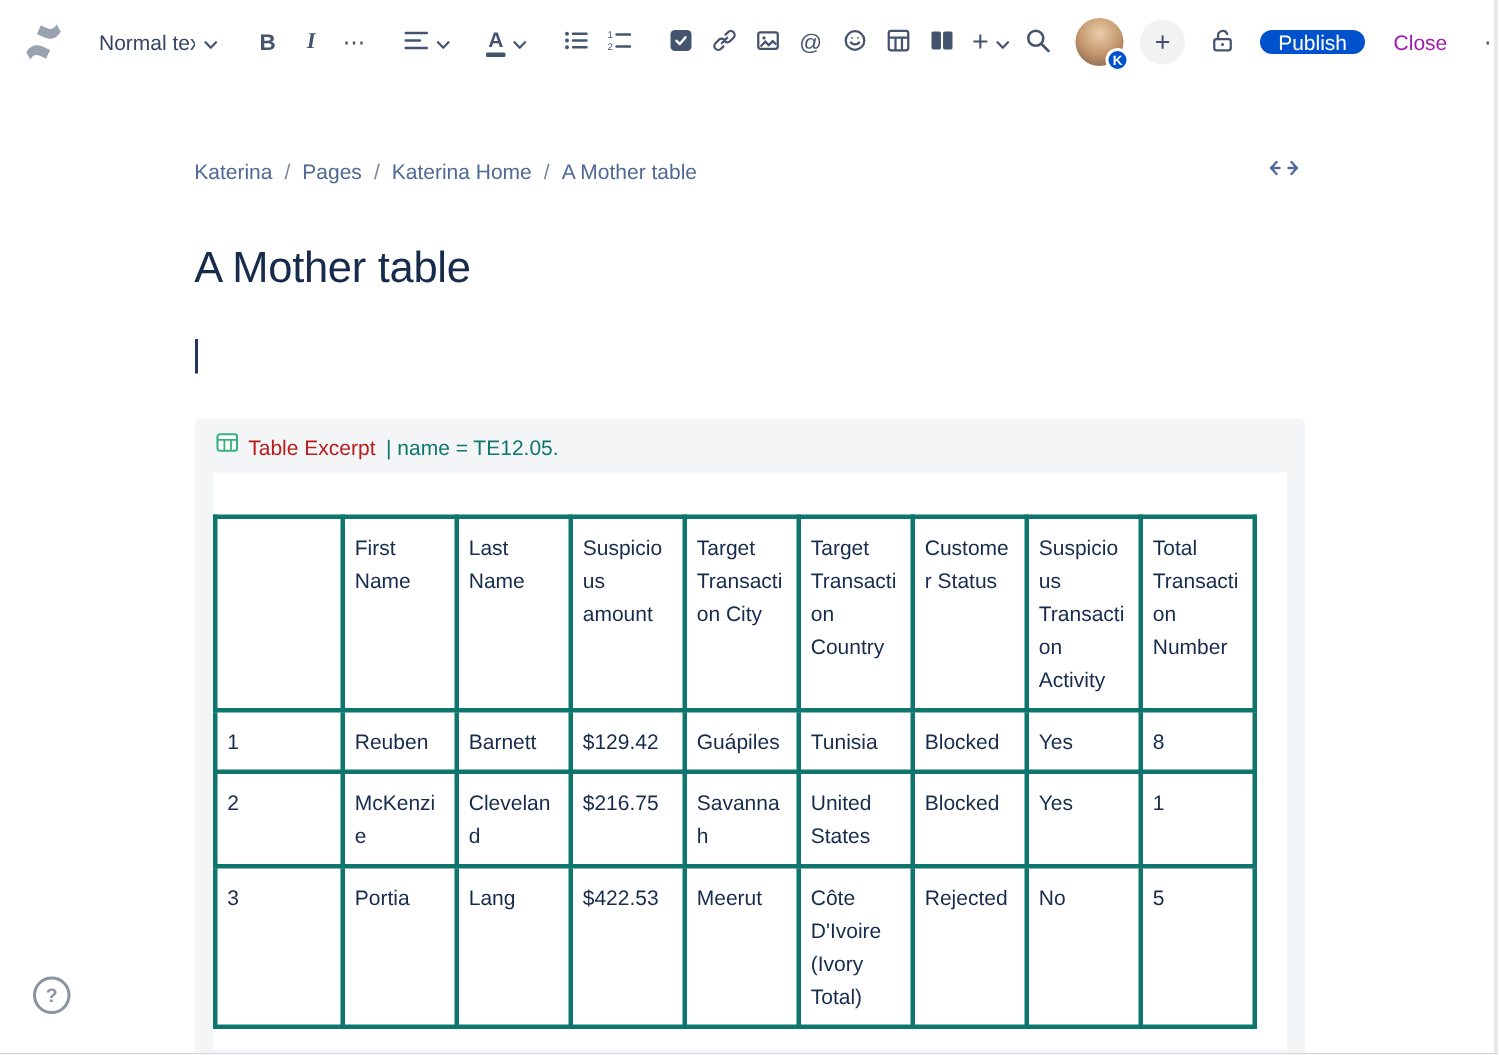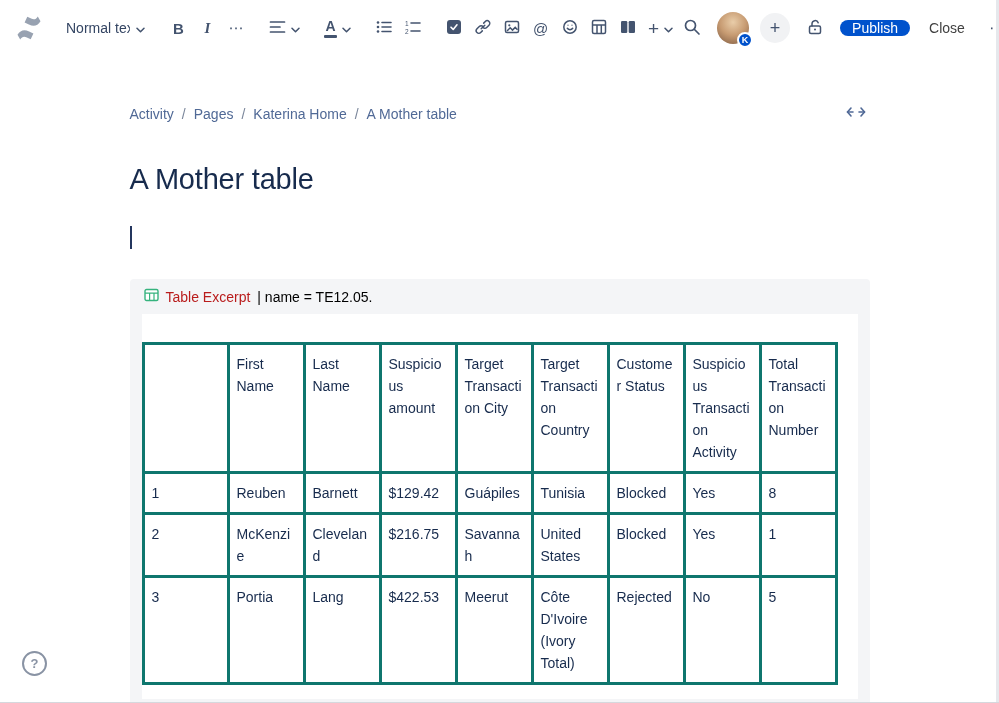--- a/index.html
+++ b/index.html
@@ -23,37 +23,37 @@
   .combo { gap:5px; }
   .colorA { display:flex; flex-direction:column; align-items:center; line-height:1; font-size:14px; font-weight:600; color:#44546F; }
   .color-bar { display:block; width:13px; height:3px; background:#44546F; border-radius:1px; margin-top:2px; }
   .mention-glyph { font-size:15px; font-weight:500; color:#44546F; }
   .plus-glyph { font-size:19px; font-weight:400; color:#44546F; line-height:1; }
   .avatar-wrap { position:relative; width:32px; height:32px; }
   .avatar { width:32px; height:32px; border-radius:50%; background:radial-gradient(circle at 50% 32%, #E9CDA9 0%, #C79B72 48%, #7D5A41 100%); border:none; padding:0; }
   .avatar-badge { position:absolute; right:-4px; bottom:-4px; width:16px; height:16px; border-radius:50%; background:#0052CC; color:#fff; font-size:9px; font-weight:700; display:flex; align-items:center; justify-content:center; border:2px solid #fff; }
   .circle-btn { width:30px; height:30px; border-radius:50%; background:#F1F2F4; color:#42526E; font-size:18px; display:flex; align-items:center; justify-content:center; line-height:1; }
   .publish-btn { height:16px; padding:0 12px; border-radius:12px; background:#0052CC; color:#fff; font-size:14px; font-weight:500; }
-  .close-btn { height:32px; padding:0 8px; color:#404040; font-size:14px; }
+  .close-btn { height:32px; padding:0 8px; color:#a21caf; font-size:14px; }
 
   
   .content { width:740px; margin:0 auto; padding-top:46px; }
   .breadcrumb-row { display:flex; align-items:center; justify-content:space-between; }
   .breadcrumb { display:flex; align-items:center; gap:8px; font-size:14px; }
   .breadcrumb a { color:#506996; text-decoration:none; cursor:pointer; }
   .sep { color:#7A869A; }
   .width-toggle { display:flex; align-items:center; padding:4px; }
   .page-title { margin-top:38px; font-size:29px; font-weight:500; color:#172B4D; letter-spacing:-0.2px; }
   .caret { margin-top:30px; width:2px; height:23px; background:#24365E; }
 
   
   .macro-panel { margin-top:30px; background:#F4F5F7; border-radius:4px; padding:0 12px 12px; }
   .macro-header { display:flex; align-items:center; gap:7px; padding:9px 2px 8px; }
   .macro-title { font-size:14px; color:#b91c1c; }
-  .macro-params { font-size:14px; color:#000000; }
+  .macro-params { font-size:14px; color:#0f766e; }
   .macro-body { background:#fff; padding:28px 0 14px 0; }
 
   
   table { border-collapse:collapse; table-layout:fixed; width:694px; font-size:14px; line-height:22px; color:#172B4D; }
   col.c0 { width:85px; }
   col.c  { width:76px; }
   th, td { border:3px solid #0f766e; padding:8px 7px; text-align:left; vertical-align:top; font-weight:400; overflow-wrap:anywhere; background:#fff; }
 
   
   .help-btn { position:absolute; left:22px; bottom:26px; width:25px; height:25px; border-radius:50%; border:2px solid #8993A4; background:#fff; color:#8993A4; font-size:13px; font-weight:700; display:flex; align-items:center; justify-content:center; }
@@ -196,21 +196,21 @@
       <button class="publish-btn">Publish</button>
       <button class="close-btn">Close</button>
       <button class="tb-btn dots">⋯</button>
     </div>
   </header>
 
   <main class="content">
 
     <div class="breadcrumb-row">
       <nav class="breadcrumb">
-        <a>Activity</a>
+        <a>Katerina</a>
         <span class="sep">/</span>
         <a>Pages</a>
         <span class="sep">/</span>
         <a>Katerina Home</a>
         <span class="sep">/</span>
         <a>A Mother table</a>
       </nav>
       <button class="width-toggle">
         <span><svg width="20" height="12" viewBox="0 0 20 12" fill="none" stroke="#506996" stroke-width="1.6" stroke-linecap="round" stroke-linejoin="round">
               <path d="M5 2L1.5 6L5 10"></path>

